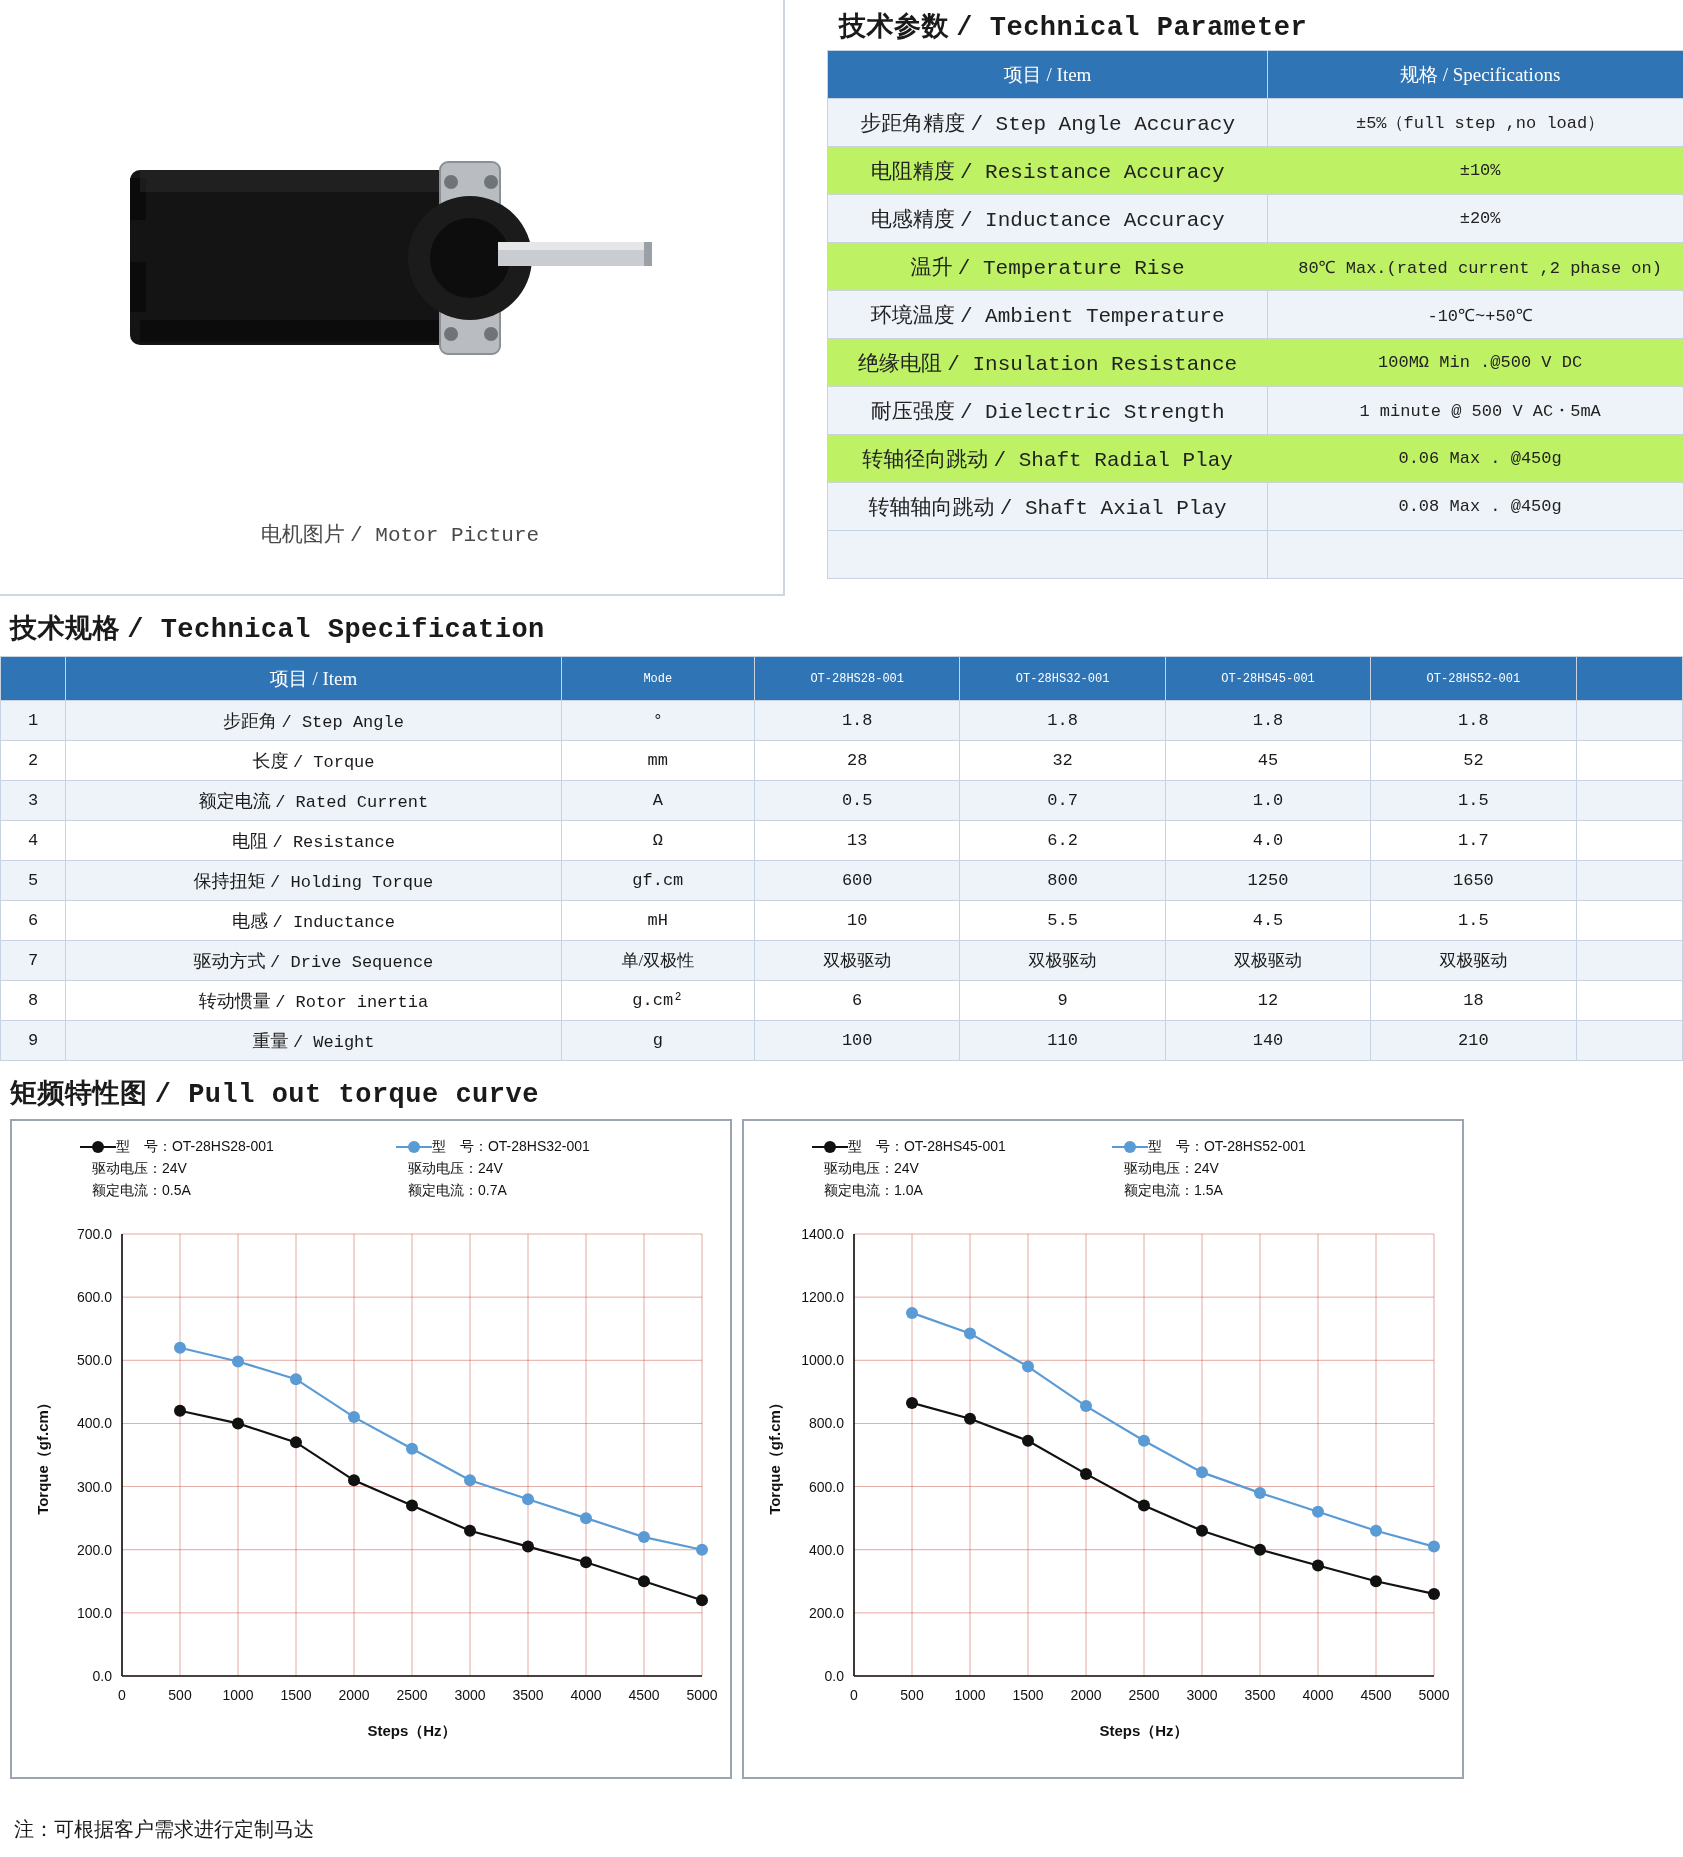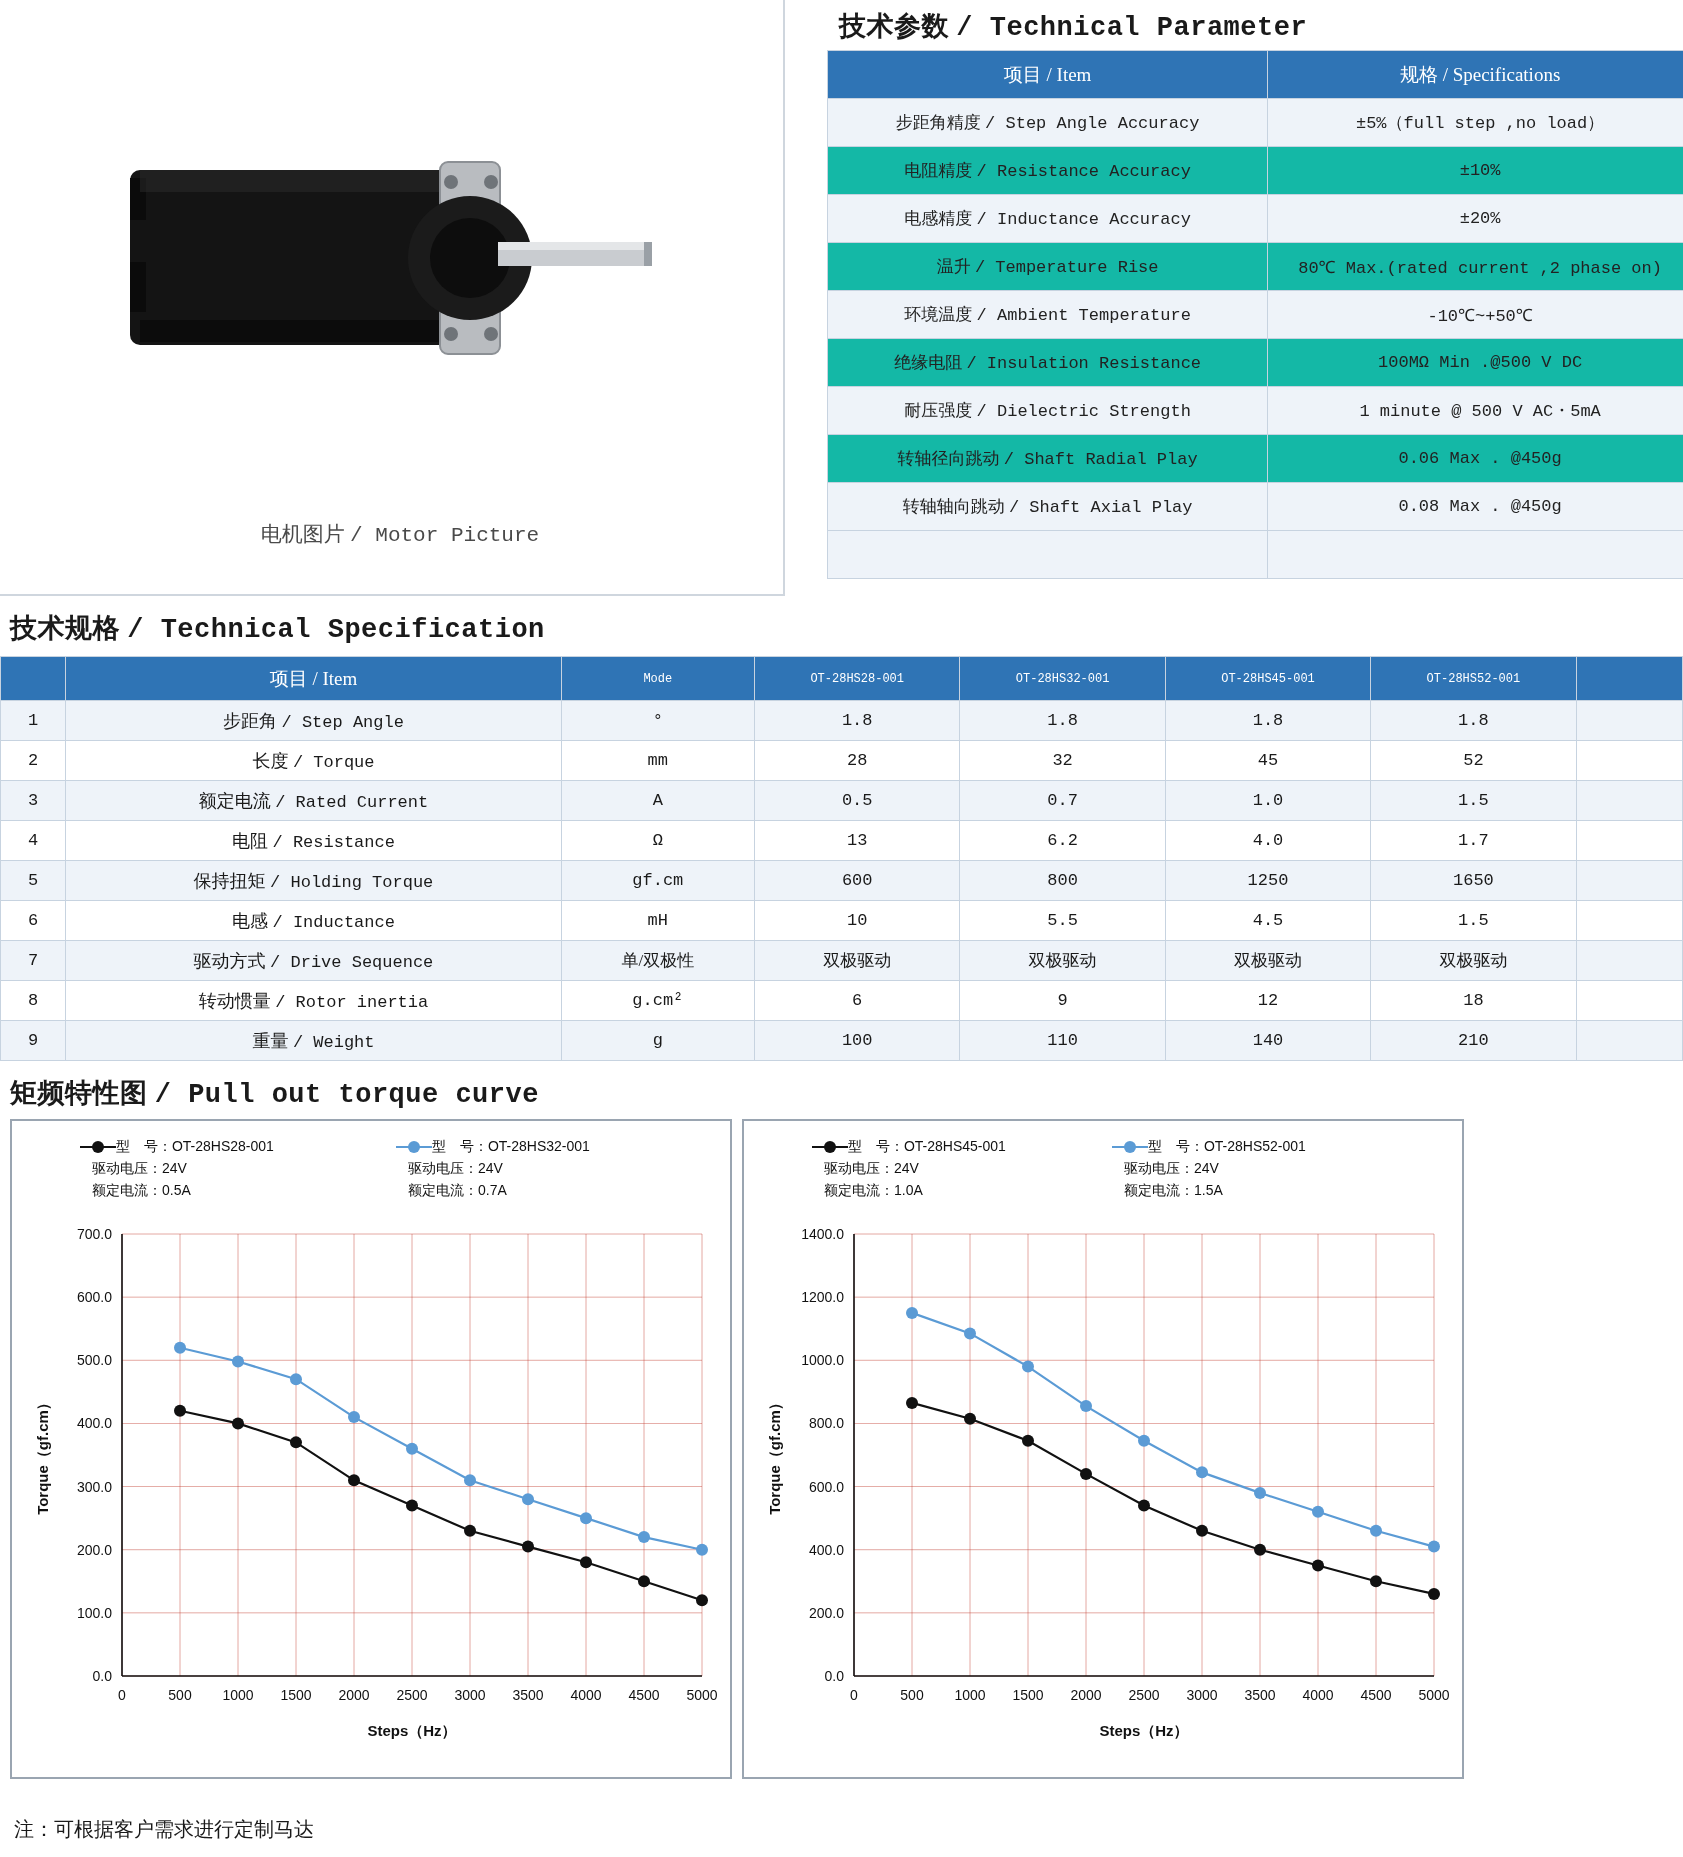--- a/index.html
+++ b/index.html
@@ -38,34 +38,34 @@
     font-family: "Liberation Serif", serif;
   }
   .motor-caption .en { font-family: "Liberation Mono", monospace; }
 
   .param-panel { width: 883px; position: relative; margin-left: 32px; }
   .param-panel .sec-title { position: absolute; left: 22px; top: 8px; }
 
   table.tp { border-collapse: collapse; position: absolute; left: 10px; top: 50px; width: 866px; }
   table.tp th, table.tp td {
     border: 1px solid #c7d3e0;
-    font-size: 17px;
+    font-size: 21px;
     height: 48px;
     text-align: center;
     color: #222;
   }
   table.tp th {
     background: #2f74b5; color: #fff; font-weight: normal;
     font-family: "Liberation Serif", serif; font-size: 19px;
   }
   table.tp td.item { width: 440px; font-family: "Liberation Serif", serif; }
   table.tp td.item .en { font-family: "Liberation Mono", monospace; }
   table.tp td.spec { font-family: "Liberation Mono", monospace; font-size: 17px; }
   table.tp tr.odd td { background: #eef3f9; }
-  table.tp tr.even td { background: #14b8a6; }
+  table.tp tr.even td { background: #bef264; }
   table.tp tr.blank td { height: 48px; background: #eef3f9; }
 
   
   .spec-section { position: relative; width: 1683px; }
   .spec-section .sec-title { display: block; padding: 14px 0 10px 10px; }
 
   table.ts { border-collapse: collapse; width: 1683px; }
   table.ts th, table.ts td {
     border: 1px solid #c7d3e0;
     height: 40px;

